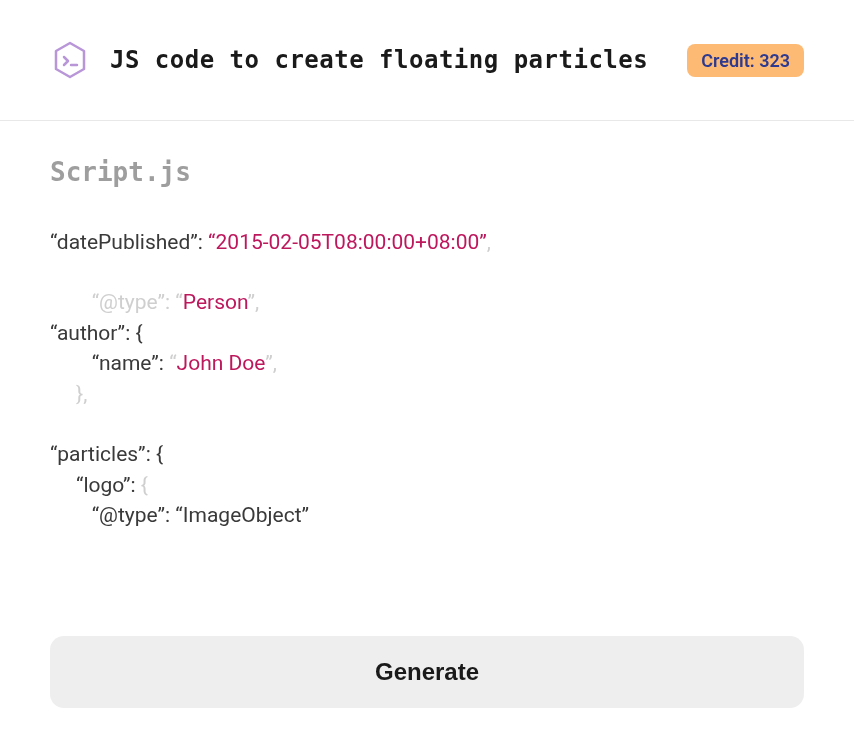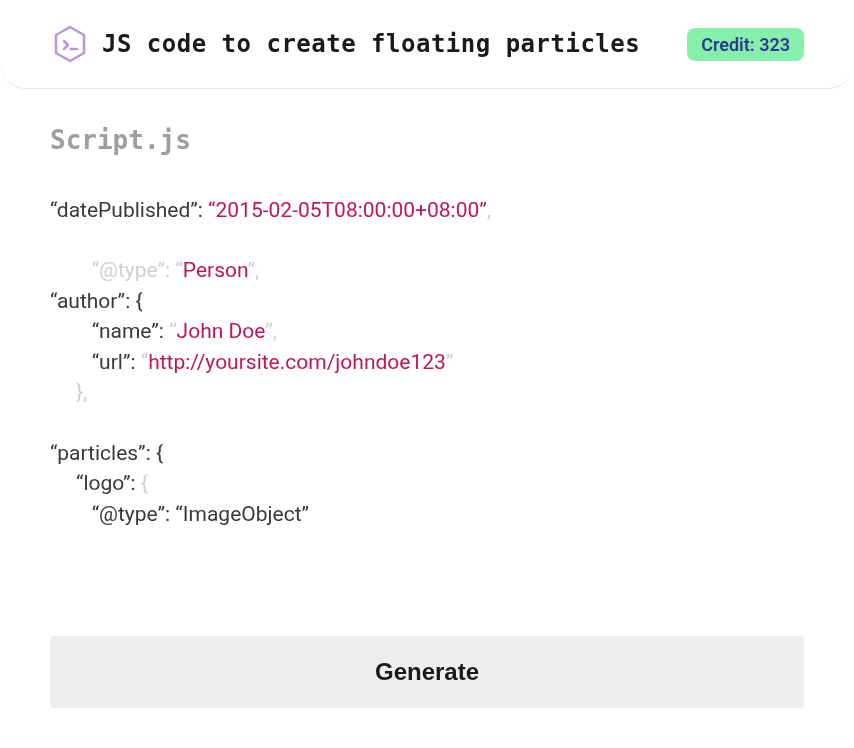--- a/index.html
+++ b/index.html
@@ -11,45 +11,44 @@
     body {
       font-family: -apple-system, BlinkMacSystemFont, "Segoe UI", Roboto, Helvetica, Arial, sans-serif;
       background: #ffffff;
       width: 854px;
       height: 748px;
     }
     
     .header {
       display: flex;
       align-items: center;
-      padding: 24px 50px;
+      padding: 40px 50px;
       border-bottom: 1px solid #e8e8e8;
-      gap: 12px;
-      border-radius: 26px;
+      gap: 20px;
     }
     
     .logo {
       width: 40px;
       height: 40px;
       display: flex;
       align-items: center;
       justify-content: center;
     }
     
     .title {
       font-family: "SF Mono", "Monaco", "Consolas", monospace;
       font-size: 24px;
       font-weight: 600;
       color: #1a1a1a;
       letter-spacing: 0.5px;
       flex: 1;
     }
     
     .credit-badge {
-      background: #86efac;
+      background: #fdba74;
       color: #2e3a8f;
       padding: 6px 14px;
       border-radius: 8px;
       font-size: 18px;
       font-weight: 600;
     }
     
     .content {
       padding: 36px 50px 20px 50px;
     }
@@ -83,21 +82,21 @@
     .spacer {
       height: 30px;
     }
     
     .generate-button {
       width: calc(100% - 100px);
       margin: 40px 50px 0 50px;
       padding: 22px;
       background: #eeeeee;
       border: none;
-      border-radius: 4px;
+      border-radius: 14px;
       font-size: 24px;
       font-weight: 600;
       color: #1a1a1a;
       cursor: pointer;
       position: absolute;
       bottom: 40px;
       left: 0;
     }
     
     .container {
@@ -125,21 +124,20 @@
     <div class="filename">Script.js</div>
 
     <div class="code-block">
       <div class="code-line"><span>“datePublished”</span>: <span class="value">“2015-02-05T08:00:00+08:00”</span><span class="muted">,</span></div>
 
       <div class="spacer"></div>
 
       <div class="code-line">        <span class="muted">“@type”</span><span class="muted">: “</span><span class="value">Person</span><span class="muted">”,</span></div>
       <div class="code-line"><span>“author”</span>: {</div>
       <div class="code-line">        <span>“name”</span>: <span class="muted">“</span><span class="value">John Doe</span><span class="muted">”,</span></div>
-      <div class="code-line">        <span>“url”</span>: <span class="muted">“</span><span class="value">http://yoursite.com/johndoe123</span><span class="muted">”</span></div>
       <div class="code-line muted">     },</div>
 
       <div class="spacer"></div>
 
       <div class="code-line"><span>“particles”</span>: {</div>
       <div class="code-line">     <span>“logo”</span>: <span class="muted">{</span></div>
       <div class="code-line">        <span>“@type”</span>: <span>“ImageObject”</span></div>
     </div>
   </div>
 

